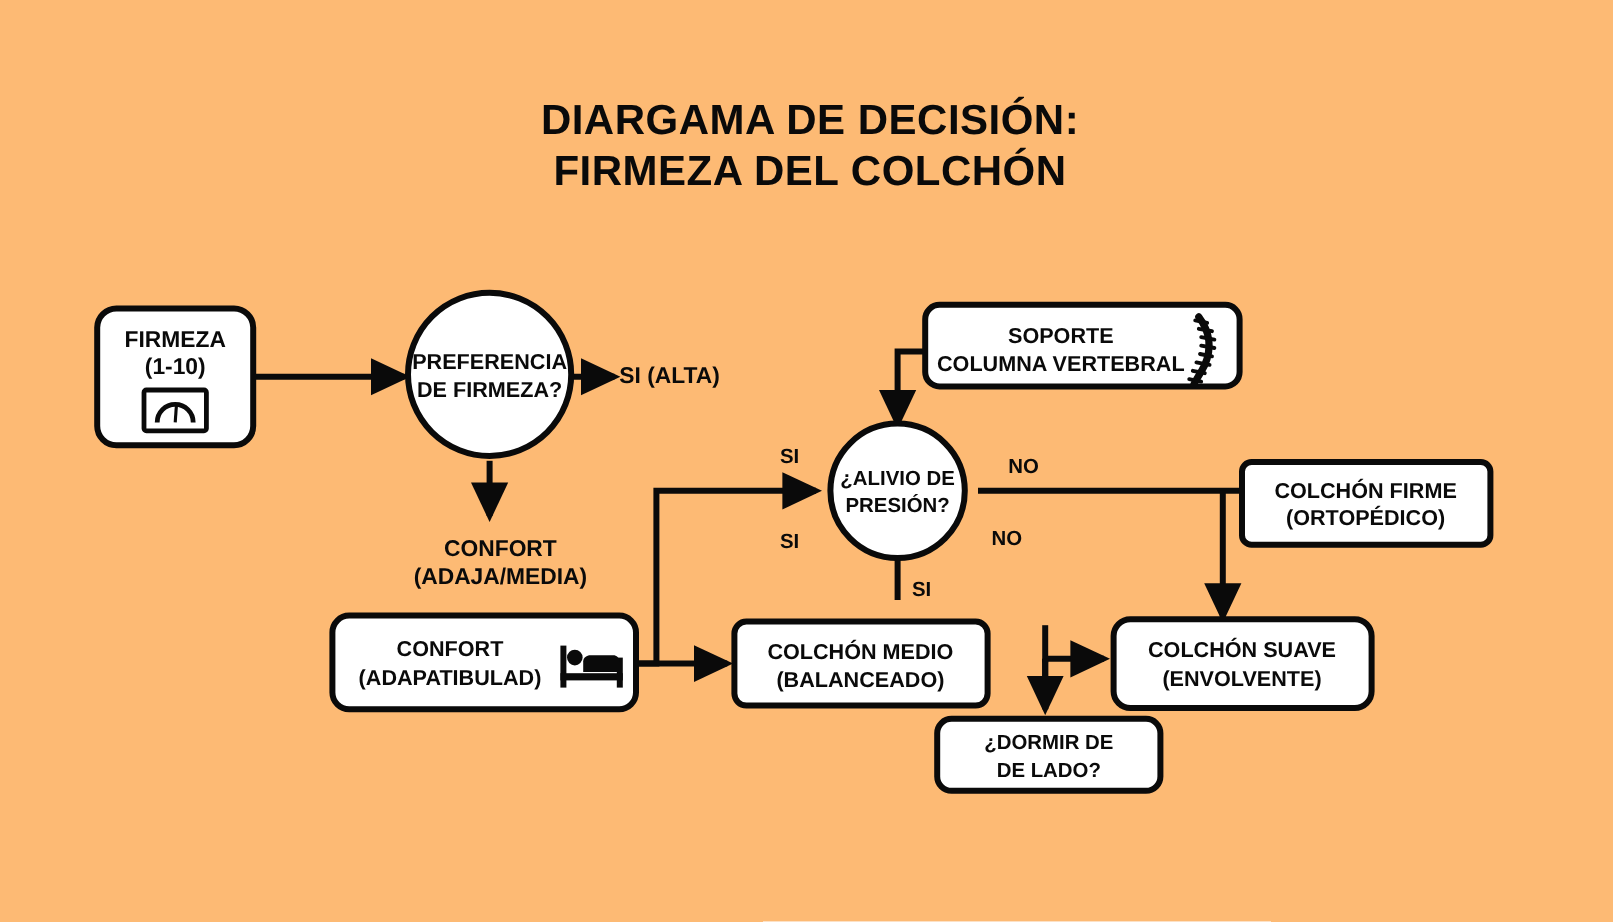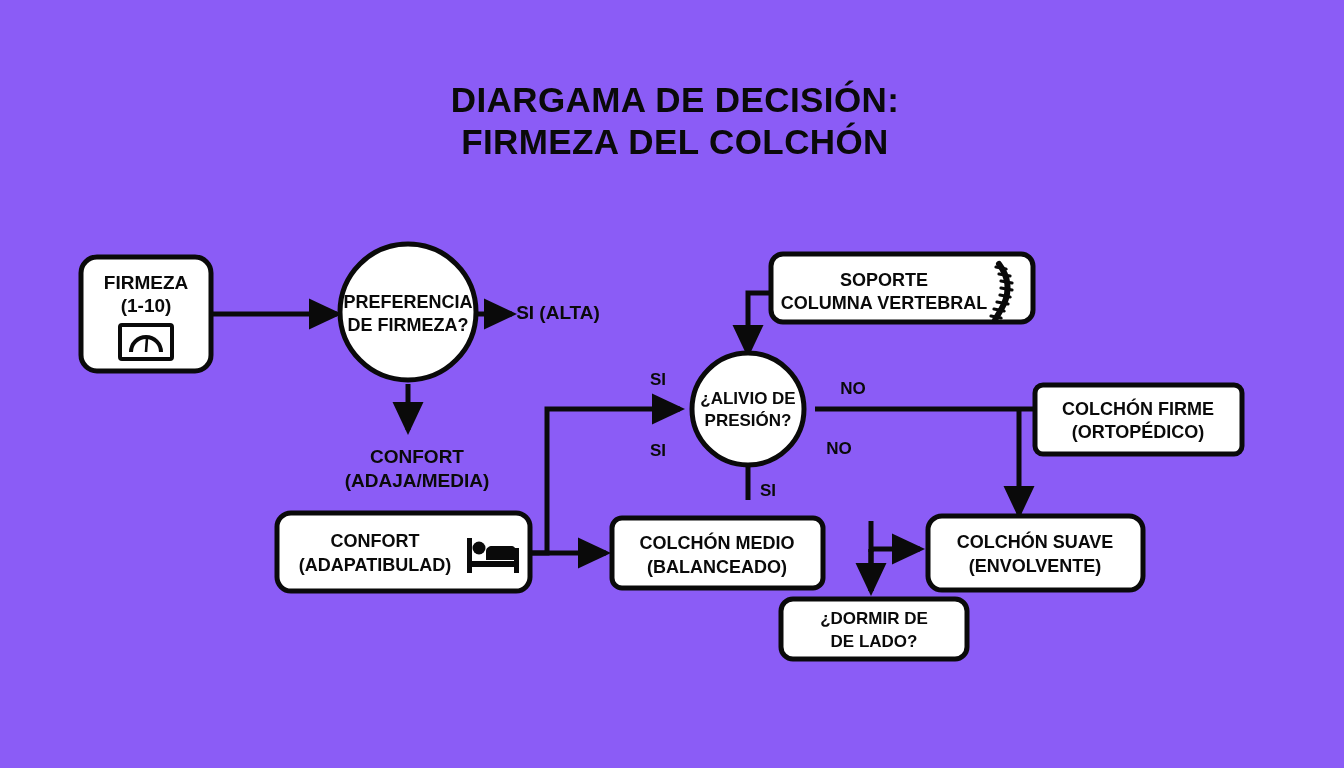--- a/index.html
+++ b/index.html
@@ -10,21 +10,21 @@
   body {
     width: 1344px;
     height: 768px;
     font-family: "Liberation Sans", sans-serif;
     overflow: hidden;
   }
   #canvas {
     position: relative;
     width: 1344px;
     height: 768px;
-    background: #8b5cf6;
+    background: #fdba74;
   }
   svg.diagram {
     position: absolute;
     top: 0;
     left: 0;
     width: 1344px;
     height: 768px;
   }
   .node-text {
     font-family: "Liberation Sans", sans-serif;

